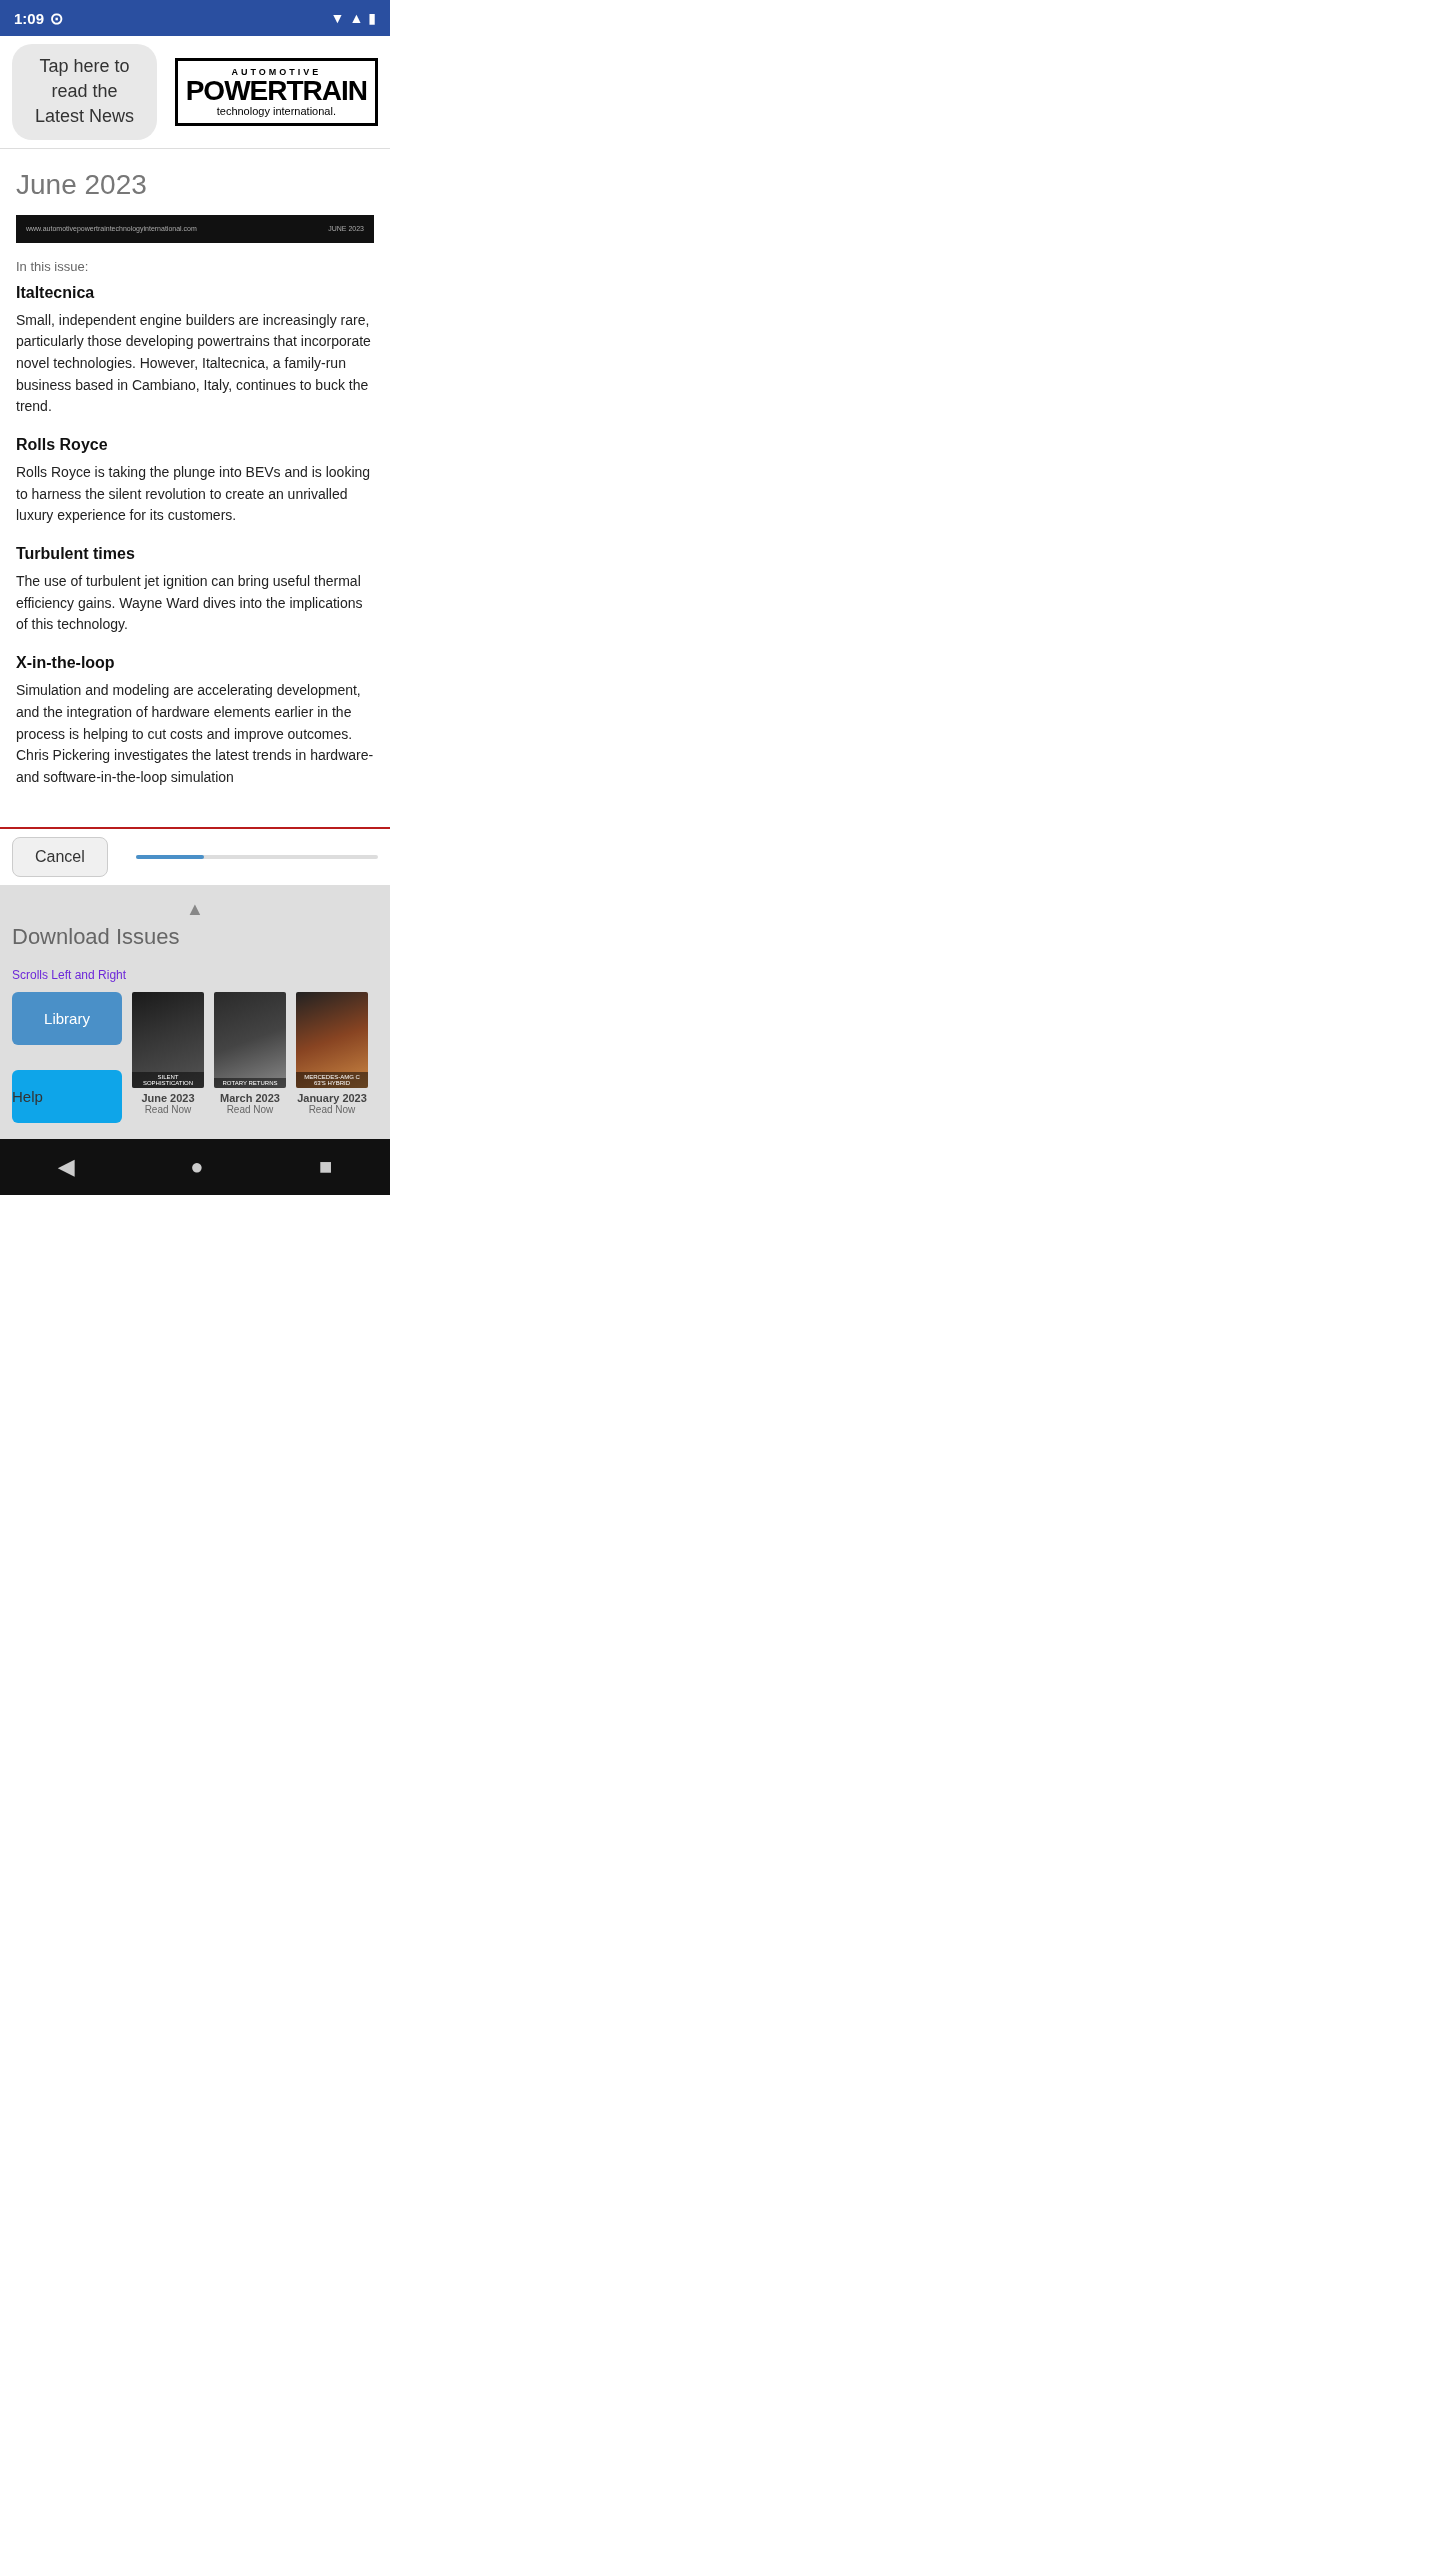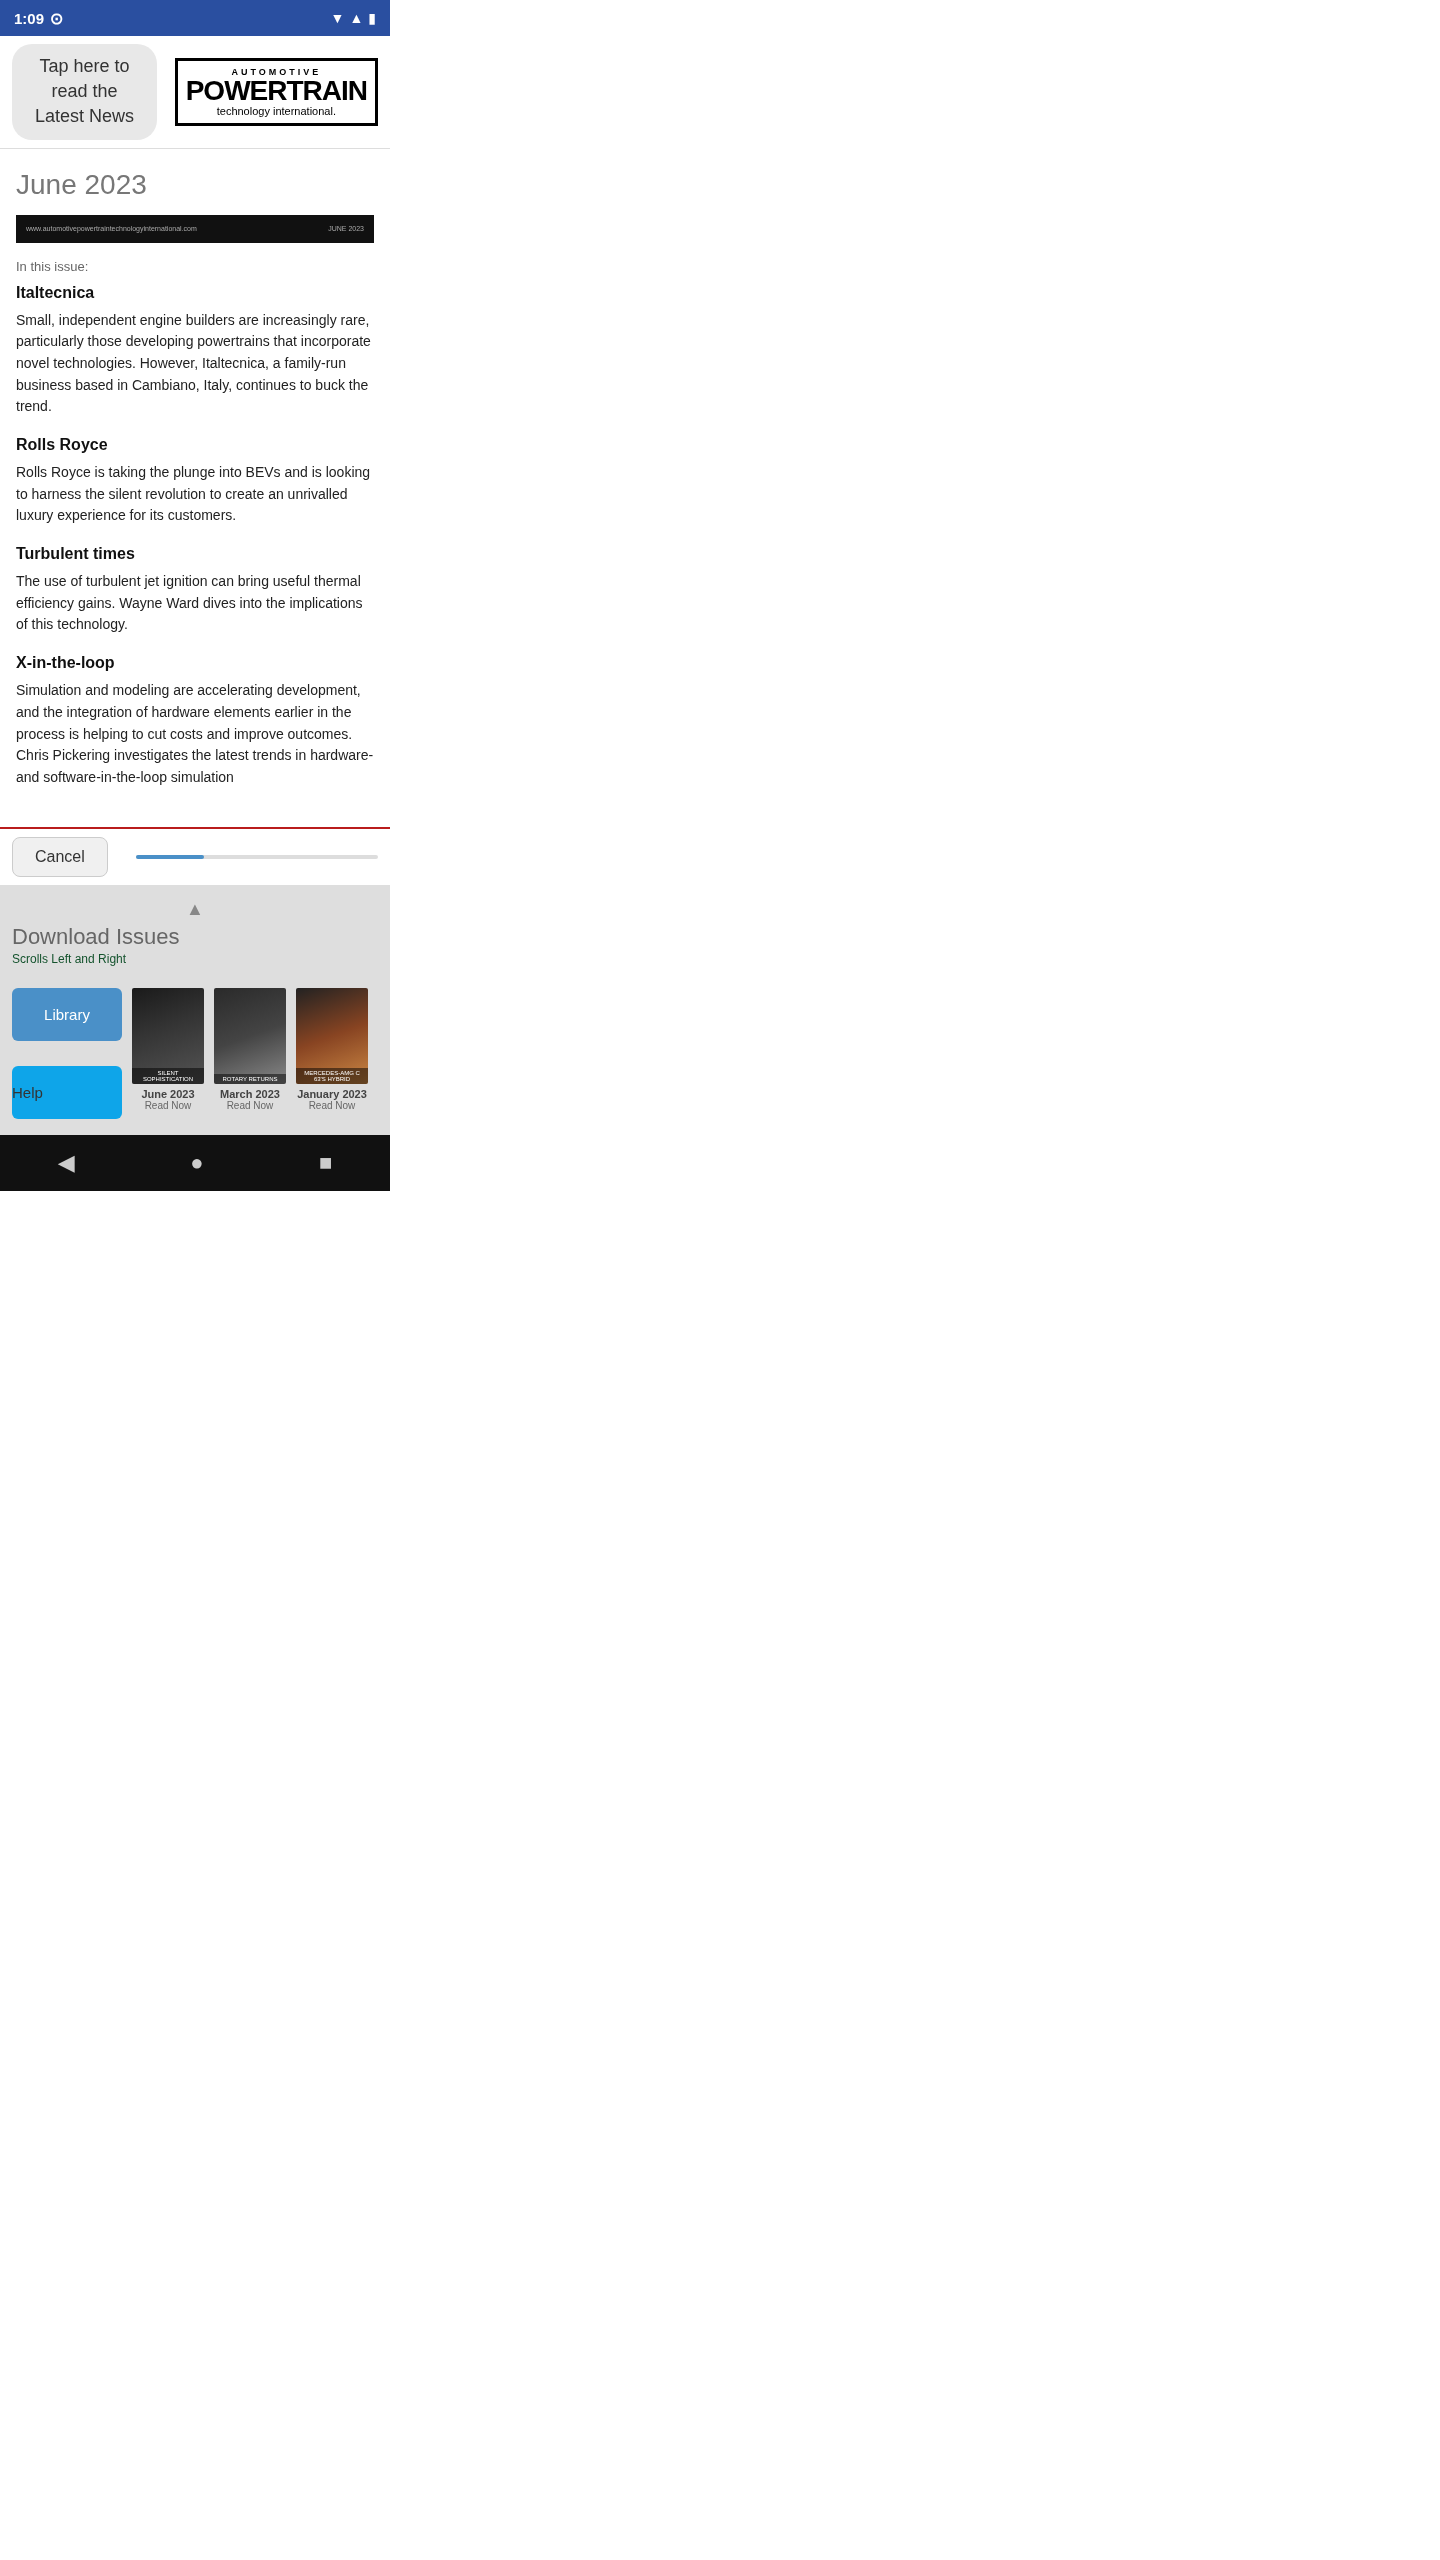--- a/index.html
+++ b/index.html
@@ -182,27 +182,27 @@
       text-align: center;
       margin-bottom: 4px;
       color: #888;
       font-size: 18px;
     }
 
     .download-title {
       font-size: 22px;
       font-weight: 300;
       color: #666;
-      margin-bottom: 2px;
+      margin-bottom: 18px;
     }
 
     .scroll-hint {
       font-size: 12px;
-      color: #14532d;
-      margin-bottom: 22px;
+      color: #6d28d9;
+      margin-bottom: 10px;
     }
 
     .download-body {
       display: flex;
       gap: 10px;
       align-items: flex-start;
     }
 
     .sidebar-buttons {
       display: flex;

